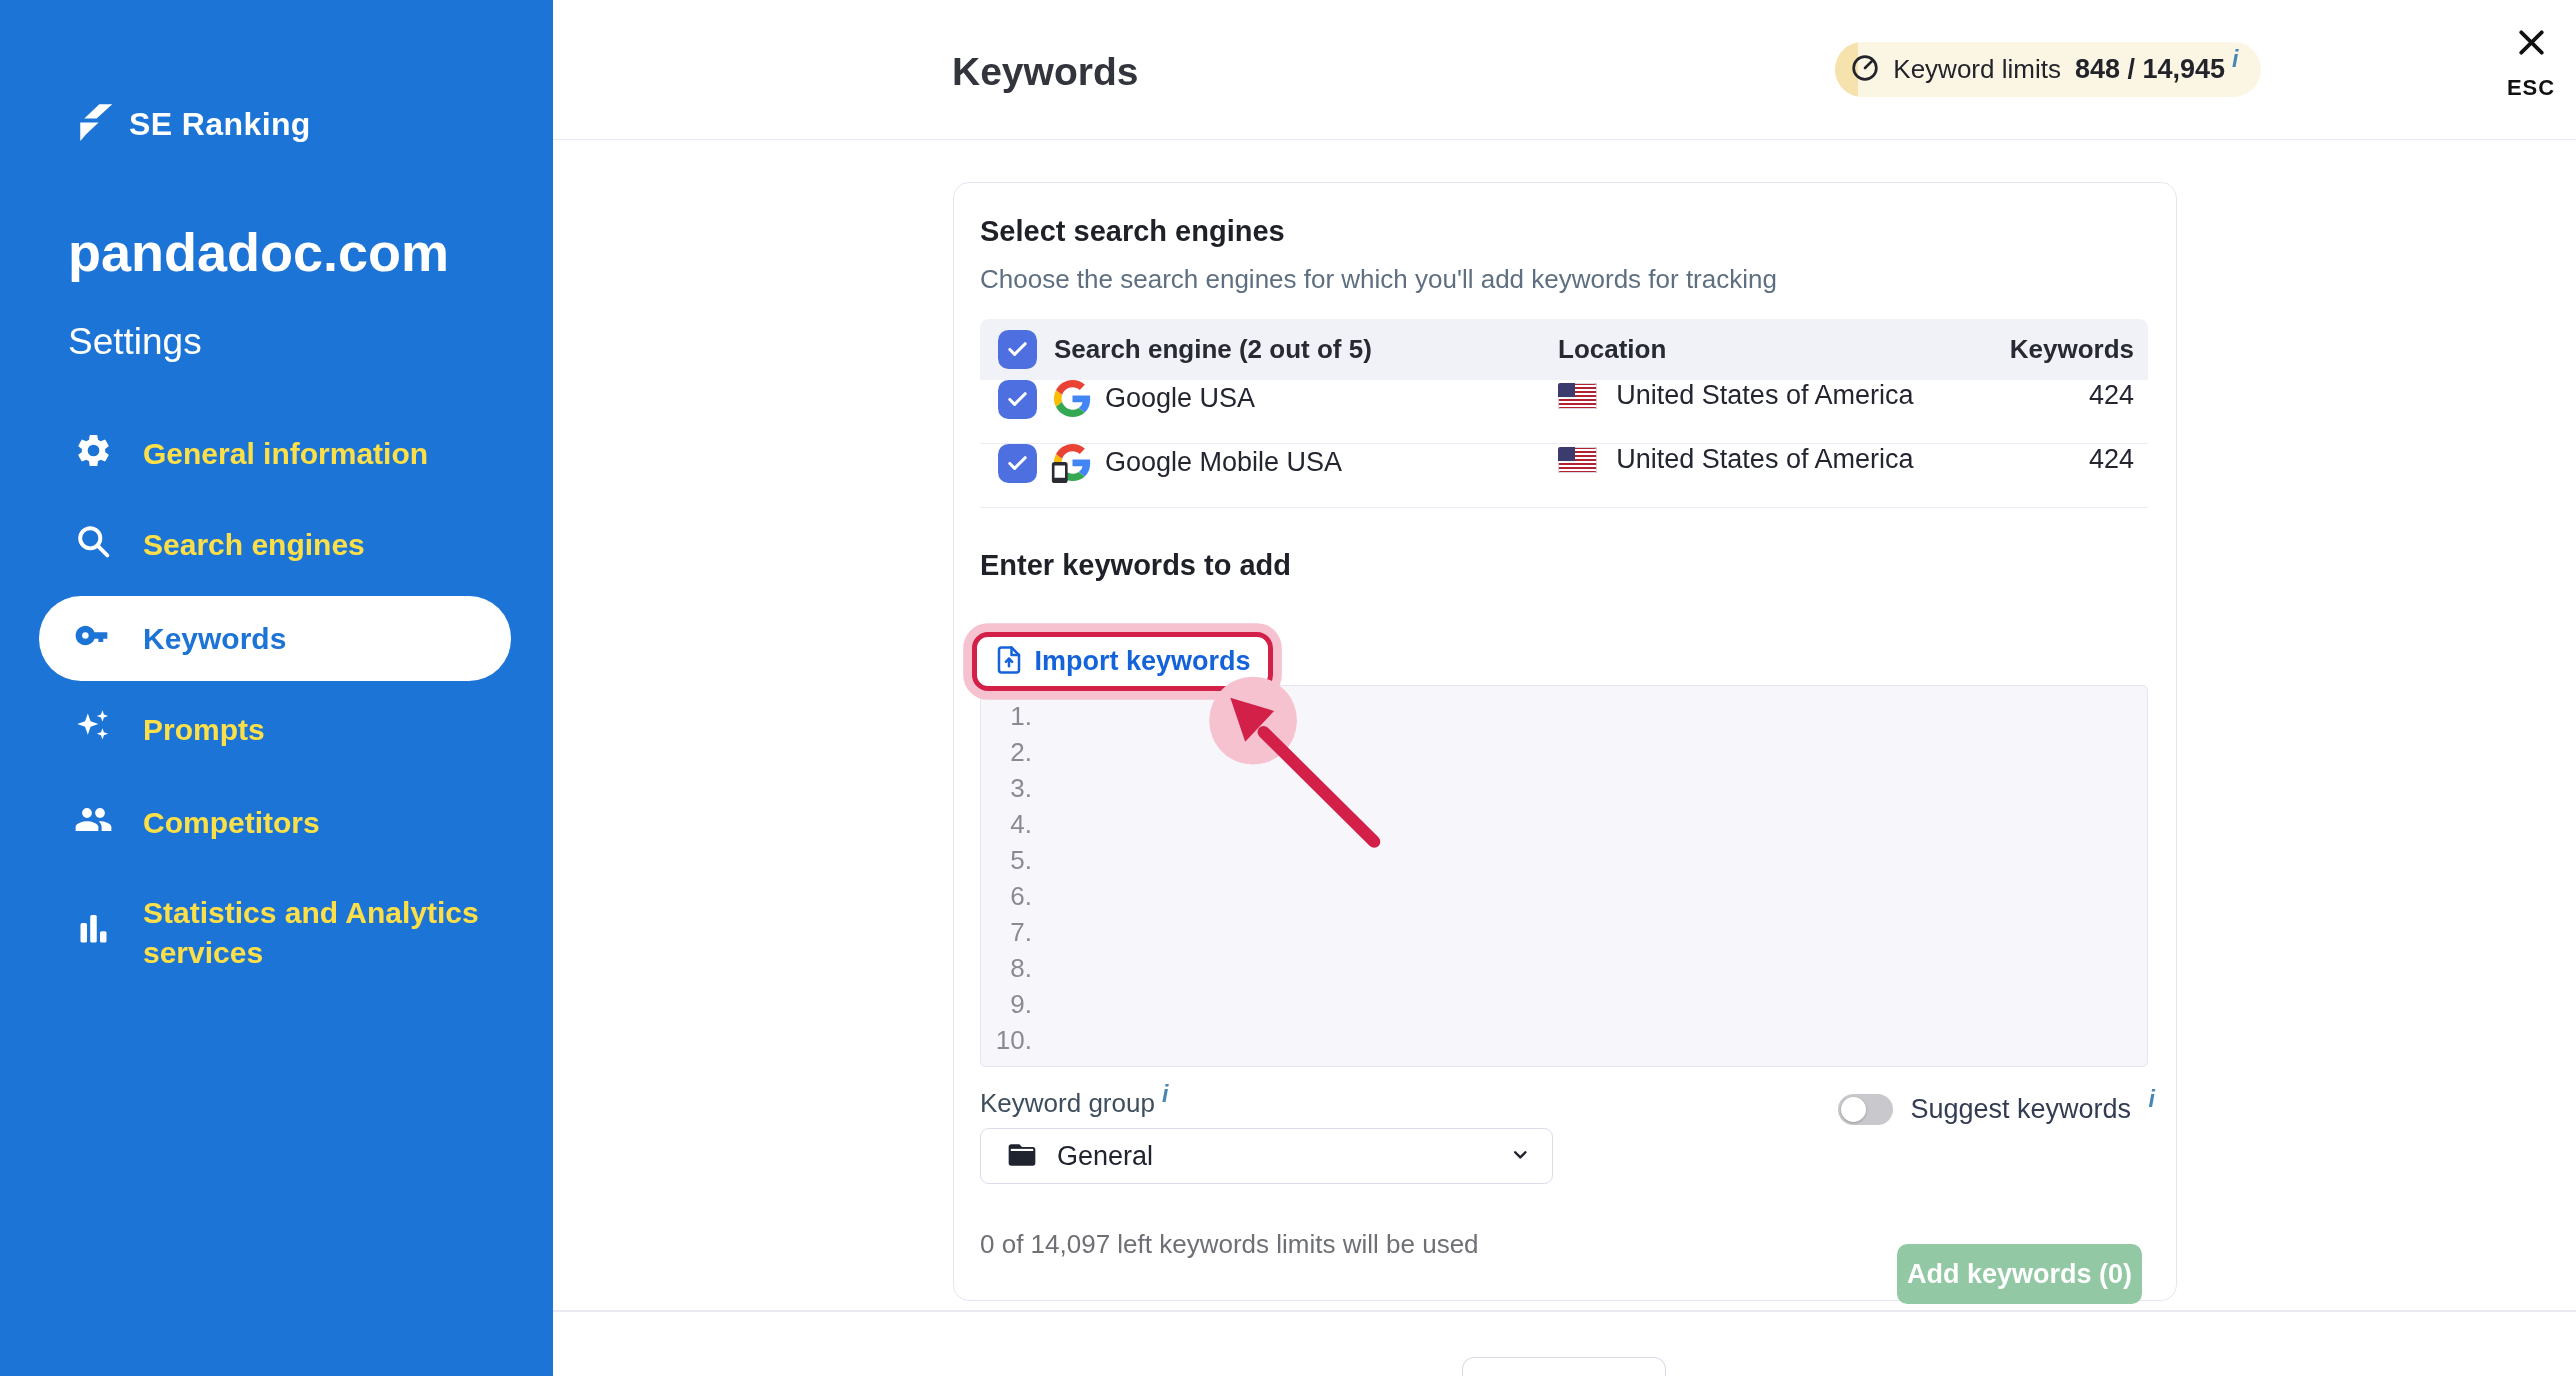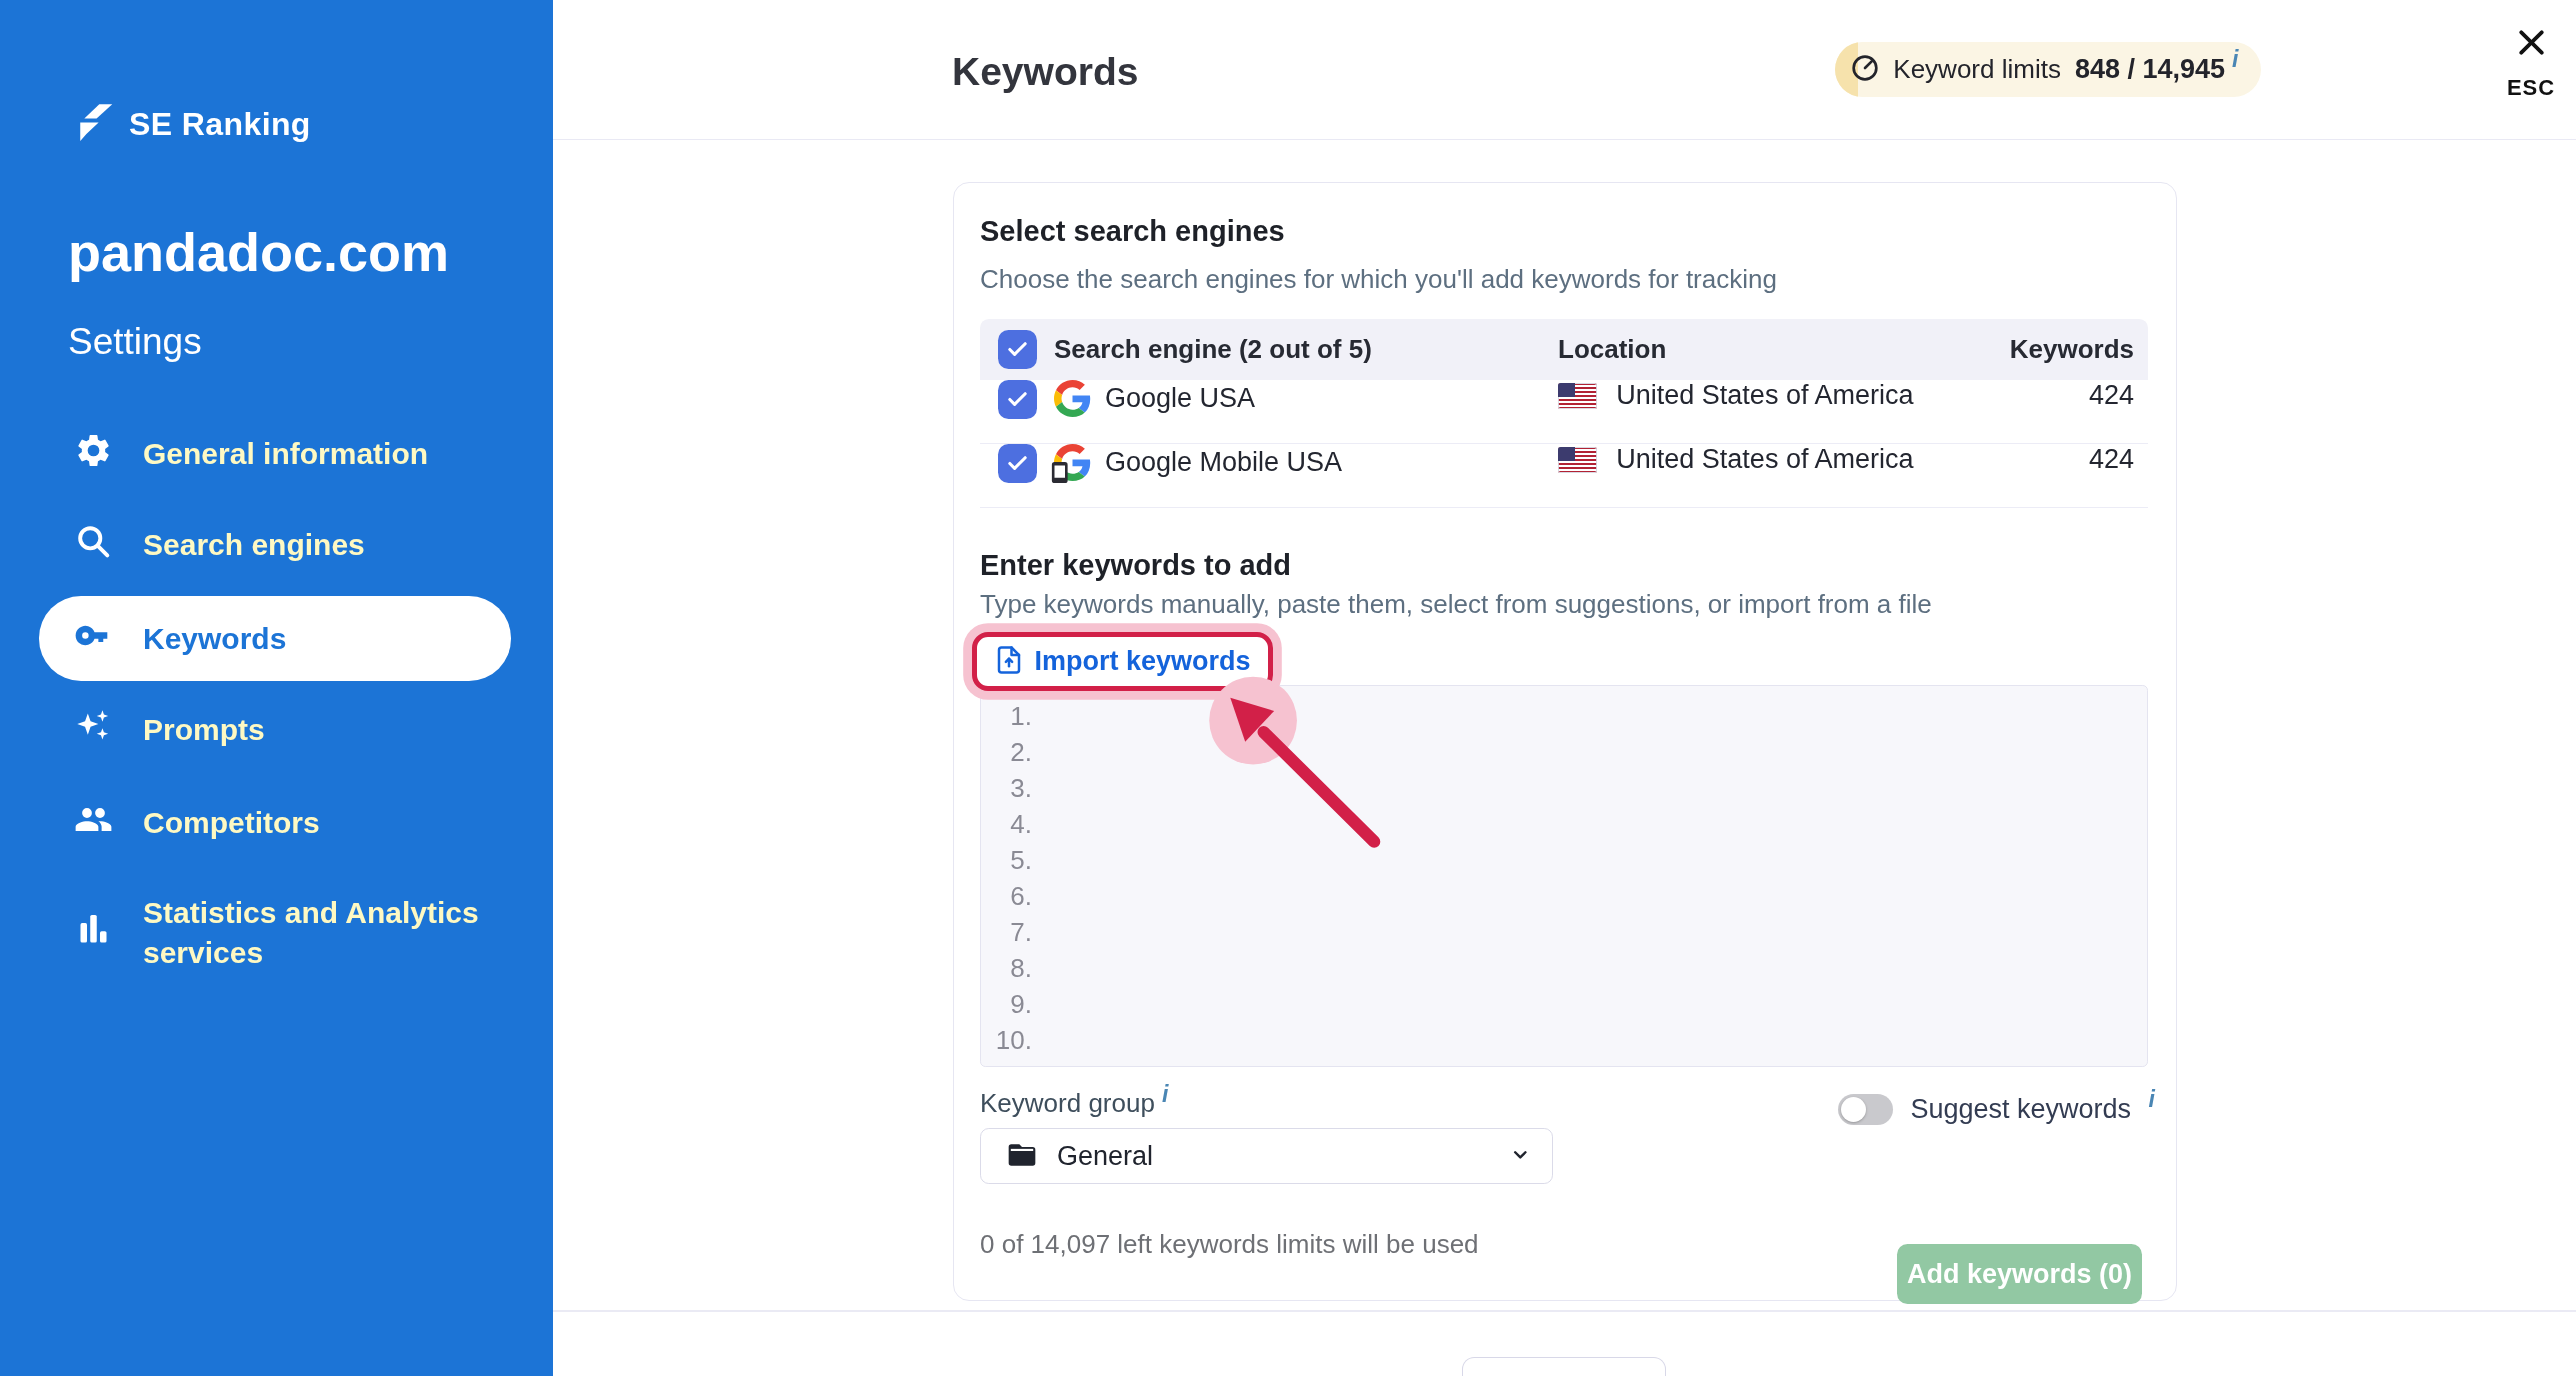--- a/index.html
+++ b/index.html
@@ -7,21 +7,21 @@
     font-family:"Liberation Sans", sans-serif; }
   #app { position:relative; width:2576px; height:1376px; background:#fff; }
 
   
   .sidebar { position:absolute; left:0; top:0; width:553px; height:1376px; background:#1C74D6; z-index:2; }
   .brand { position:absolute; left:68px; top:98px; display:flex; align-items:center; gap:12px; color:#fff; }
   .brand-name { font-size:32px; font-weight:700; letter-spacing:0.4px; }
   .project-name { position:absolute; left:68px; top:221px; color:#fff; font-size:54px; font-weight:700; }
   .section-name { position:absolute; left:68px; top:321px; color:#fff; font-size:37px; font-weight:400; }
   .nav-item { position:absolute; left:39px; width:472px; height:70px; display:flex; align-items:center;
-    gap:30px; padding-left:35px; color:#fef9c3; font-size:30px; font-weight:600; border-radius:42px; cursor:pointer; }
+    gap:30px; padding-left:35px; color:#fde047; font-size:30px; font-weight:600; border-radius:42px; cursor:pointer; }
   .nav-item svg { flex:0 0 auto; }
   .nav-item.active { background:#fff; color:#1C74D6; height:85px; }
   .nav-label { line-height:40px; }
   .nav-item .two-line { width:377px; }
 
   
   .main-header { position:absolute; left:553px; top:0; width:2023px; height:140px; background:#fff;
     border-bottom:1.8px solid #E9E9F4; z-index:1; }
   .page-title { position:absolute; left:399px; top:50px; font-size:39px; font-weight:700; color:#33353D; }
   .limits-badge { position:absolute; left:1282px; top:42px; height:55px; display:flex; align-items:center;
@@ -258,21 +258,20 @@
         </span>
         <span class="col-loc">
           <span class="flag"></span>
           <span>United States of America</span>
         </span>
         <span class="col-kw">424</span>
       </div>
     </div>
 
     <h2 style="top:366px">Enter keywords to add</h2>
-    <p class="desc" style="top:406px">Type keywords manually, paste them, select from suggestions, or import from a file</p>
 
     <div class="import-wrap">
       <div class="import-annotation">
         <span>
           <svg width="30" height="30" viewBox="0 0 24 24" fill="none" stroke="#1463DB" stroke-width="2" stroke-linecap="round" stroke-linejoin="round">
               <path d="M14 2H6a2 2 0 0 0-2 2v16a2 2 0 0 0 2 2h12a2 2 0 0 0 2-2V8z"></path>
               <path d="M14 2v6h6"></path>
               <path d="M12 17v-6"></path>
               <path d="M9.5 13.5 12 11l2.5 2.5"></path>
             </svg>

